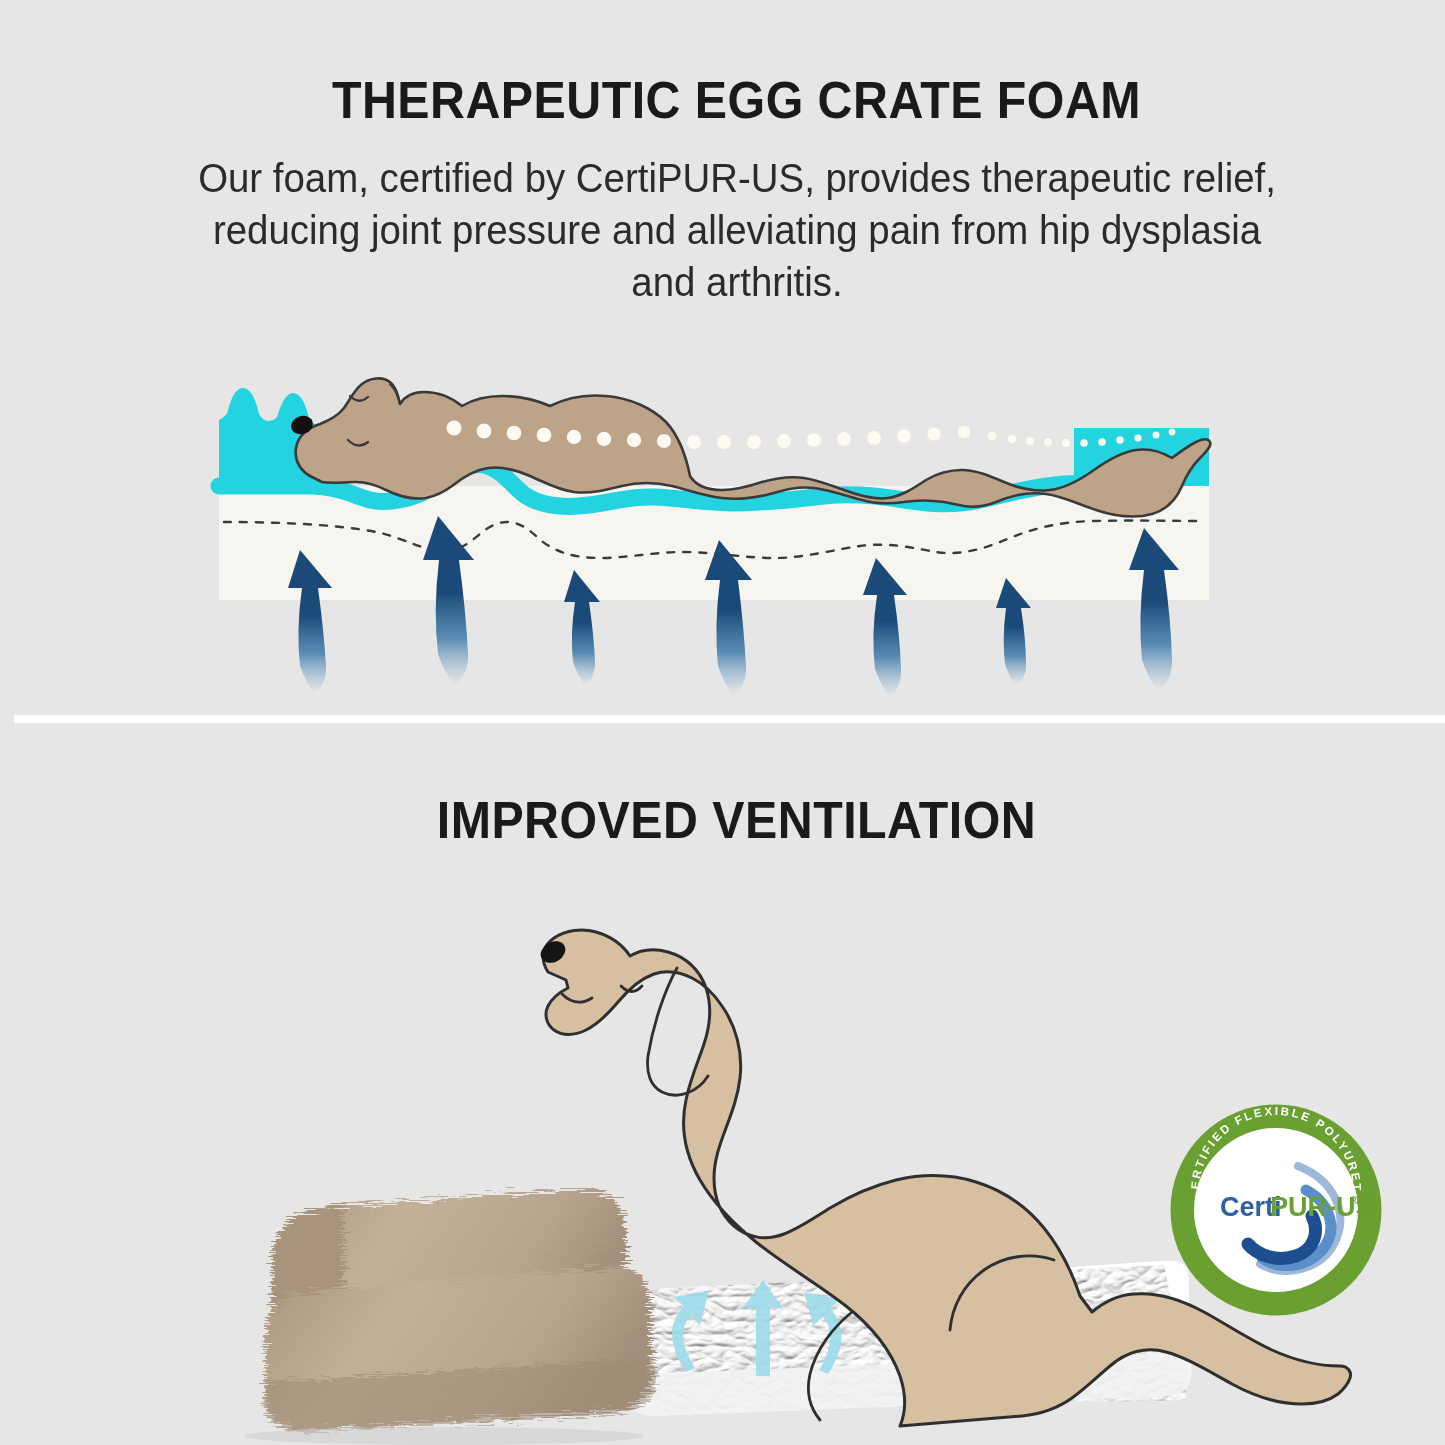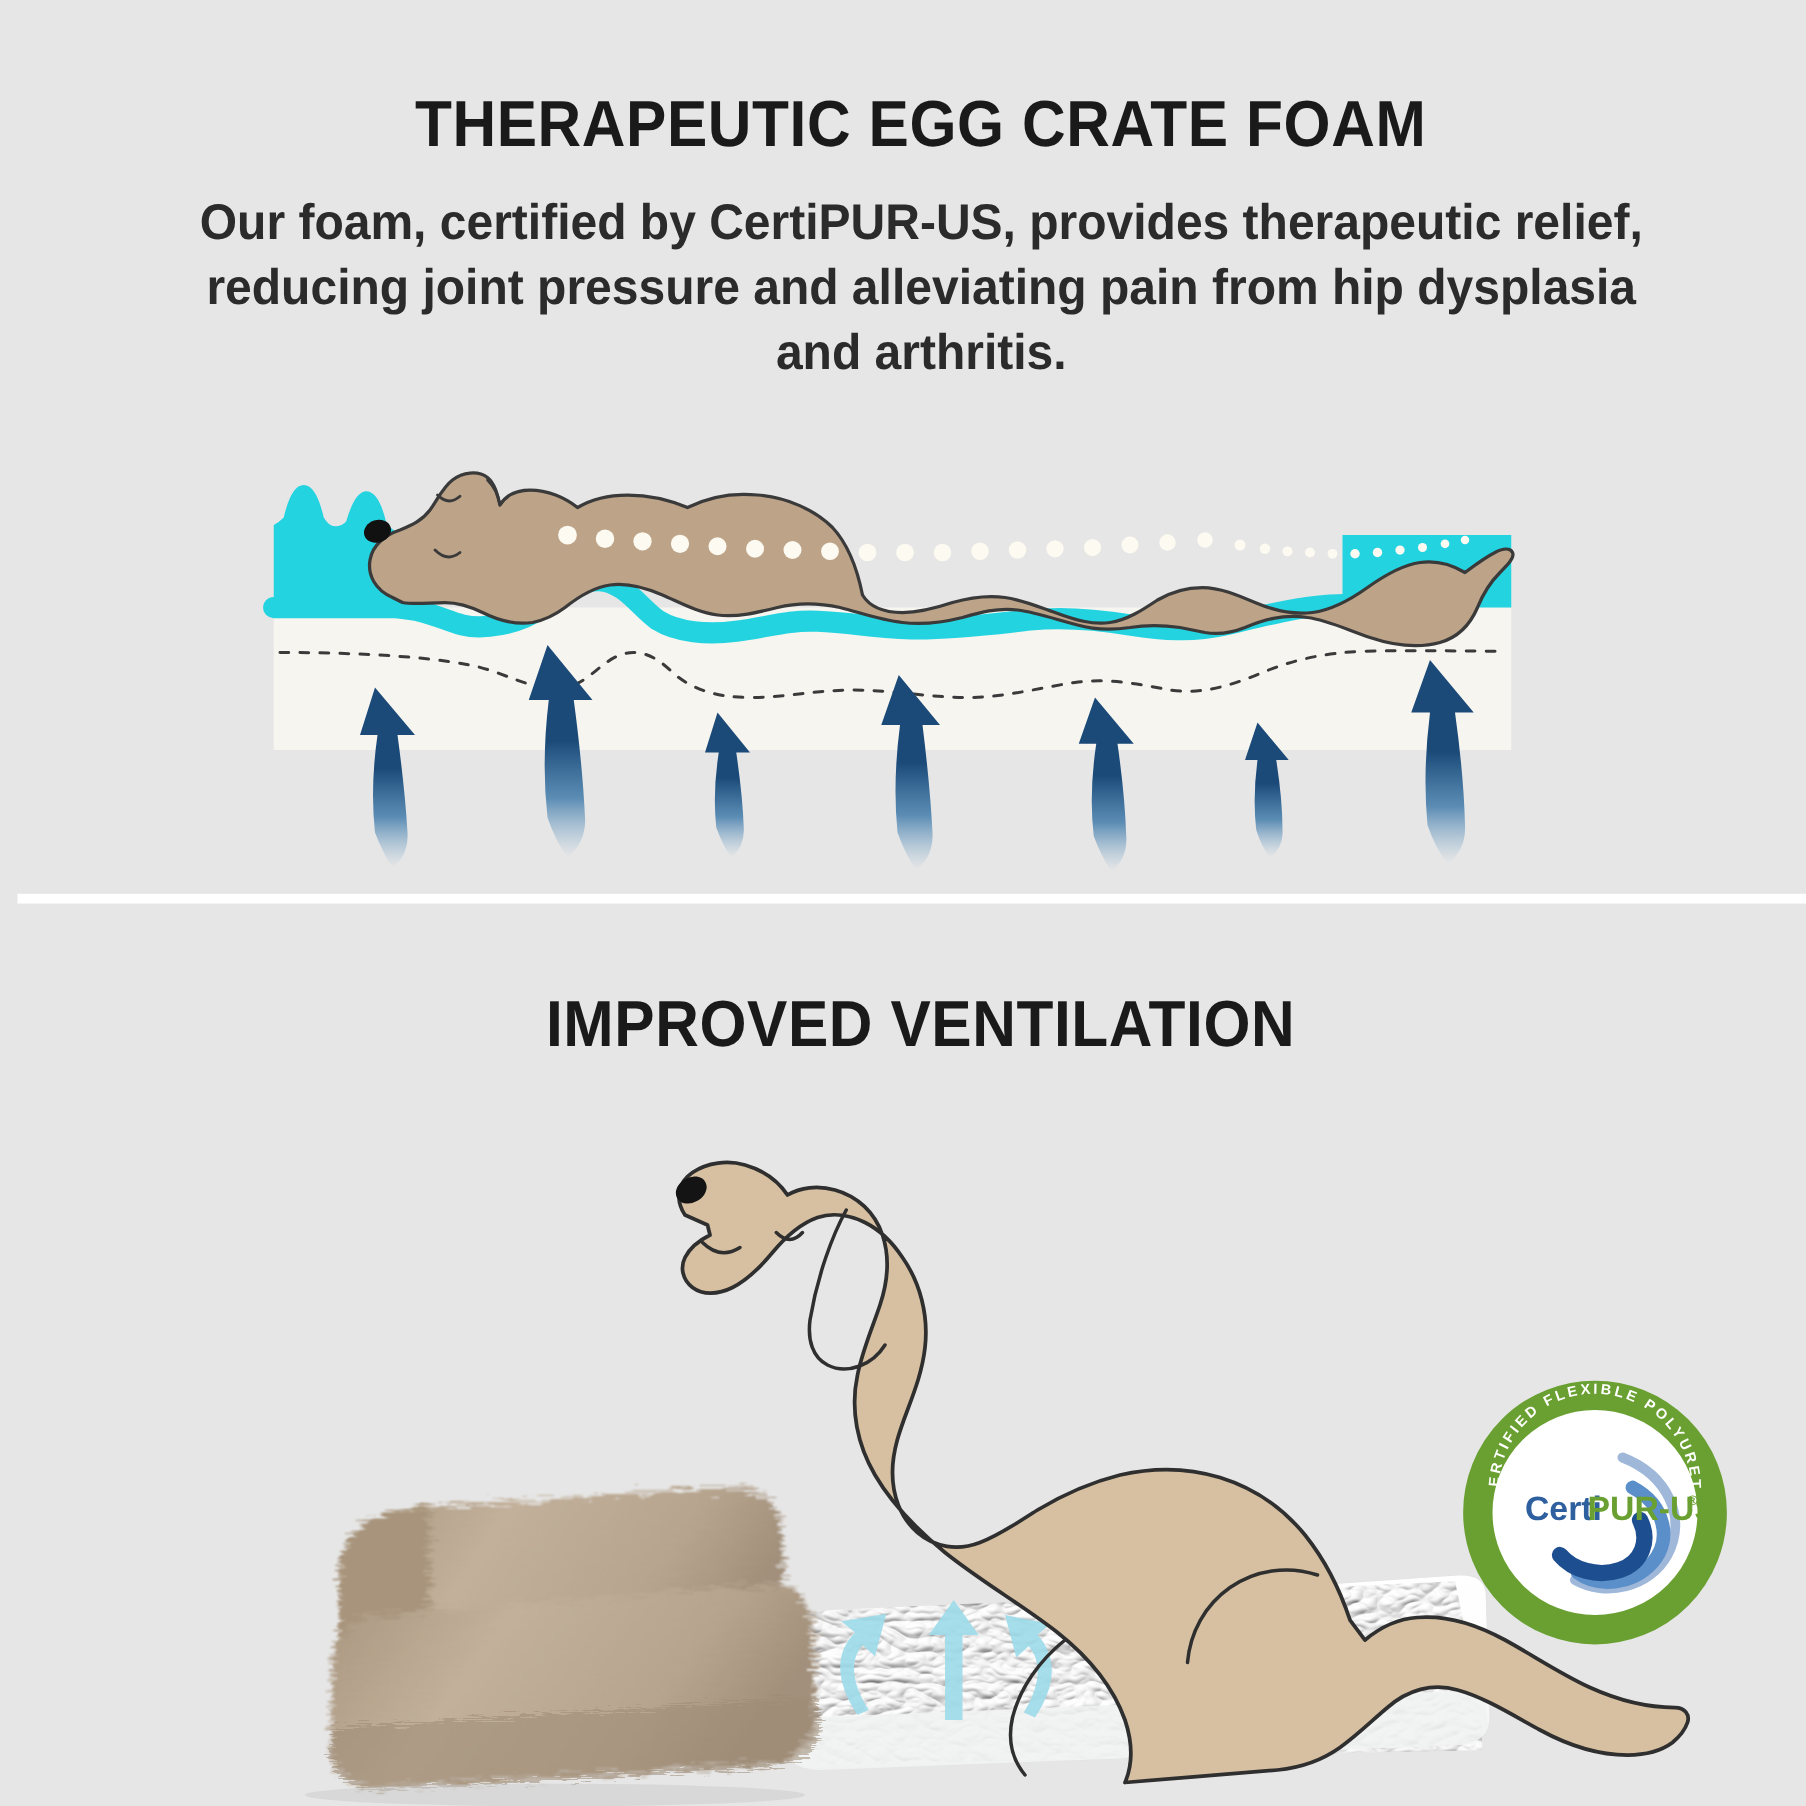--- a/index.html
+++ b/index.html
@@ -29,21 +29,21 @@
     white-space:nowrap;
   }
   .subtitle{
     position:absolute;left:50%;top:152px;
     transform:translateX(-50%);
     width:1330px;
     text-align:center;
     font-size:40px;
     line-height:52px;
     color:#2b2b2b;
-    font-weight:700;
+    font-weight:400;
     font-family:"Liberation Sans", sans-serif;
   }
   .subtitle span{display:block;transform:scaleX(0.96);}
 
   .title-2{
     position:absolute;left:0;top:790px;width:1445px;
     text-align:center;
     font-size:52px;
     font-weight:700;
     letter-spacing:0.5px;

